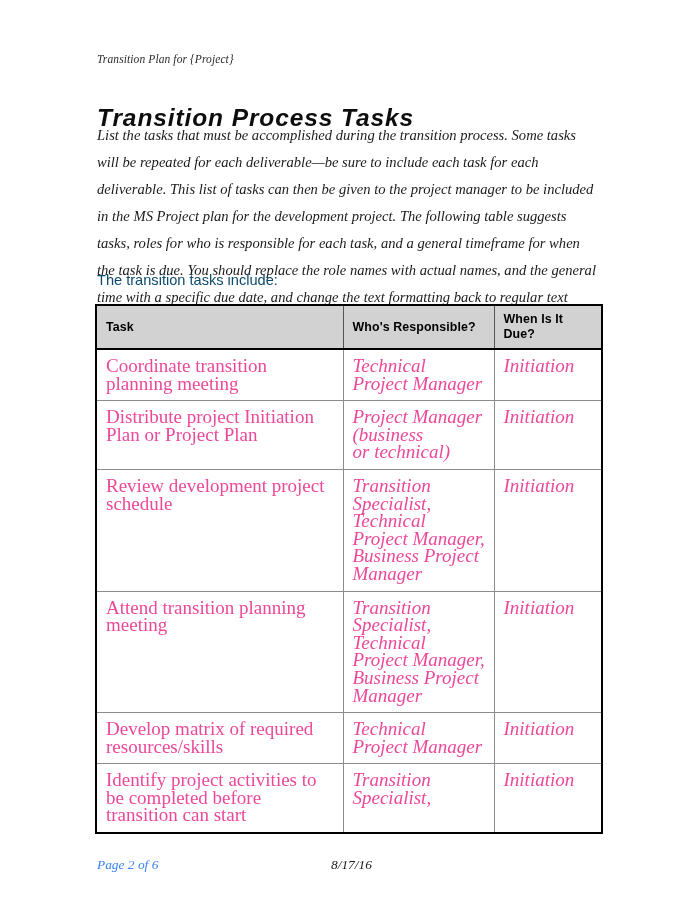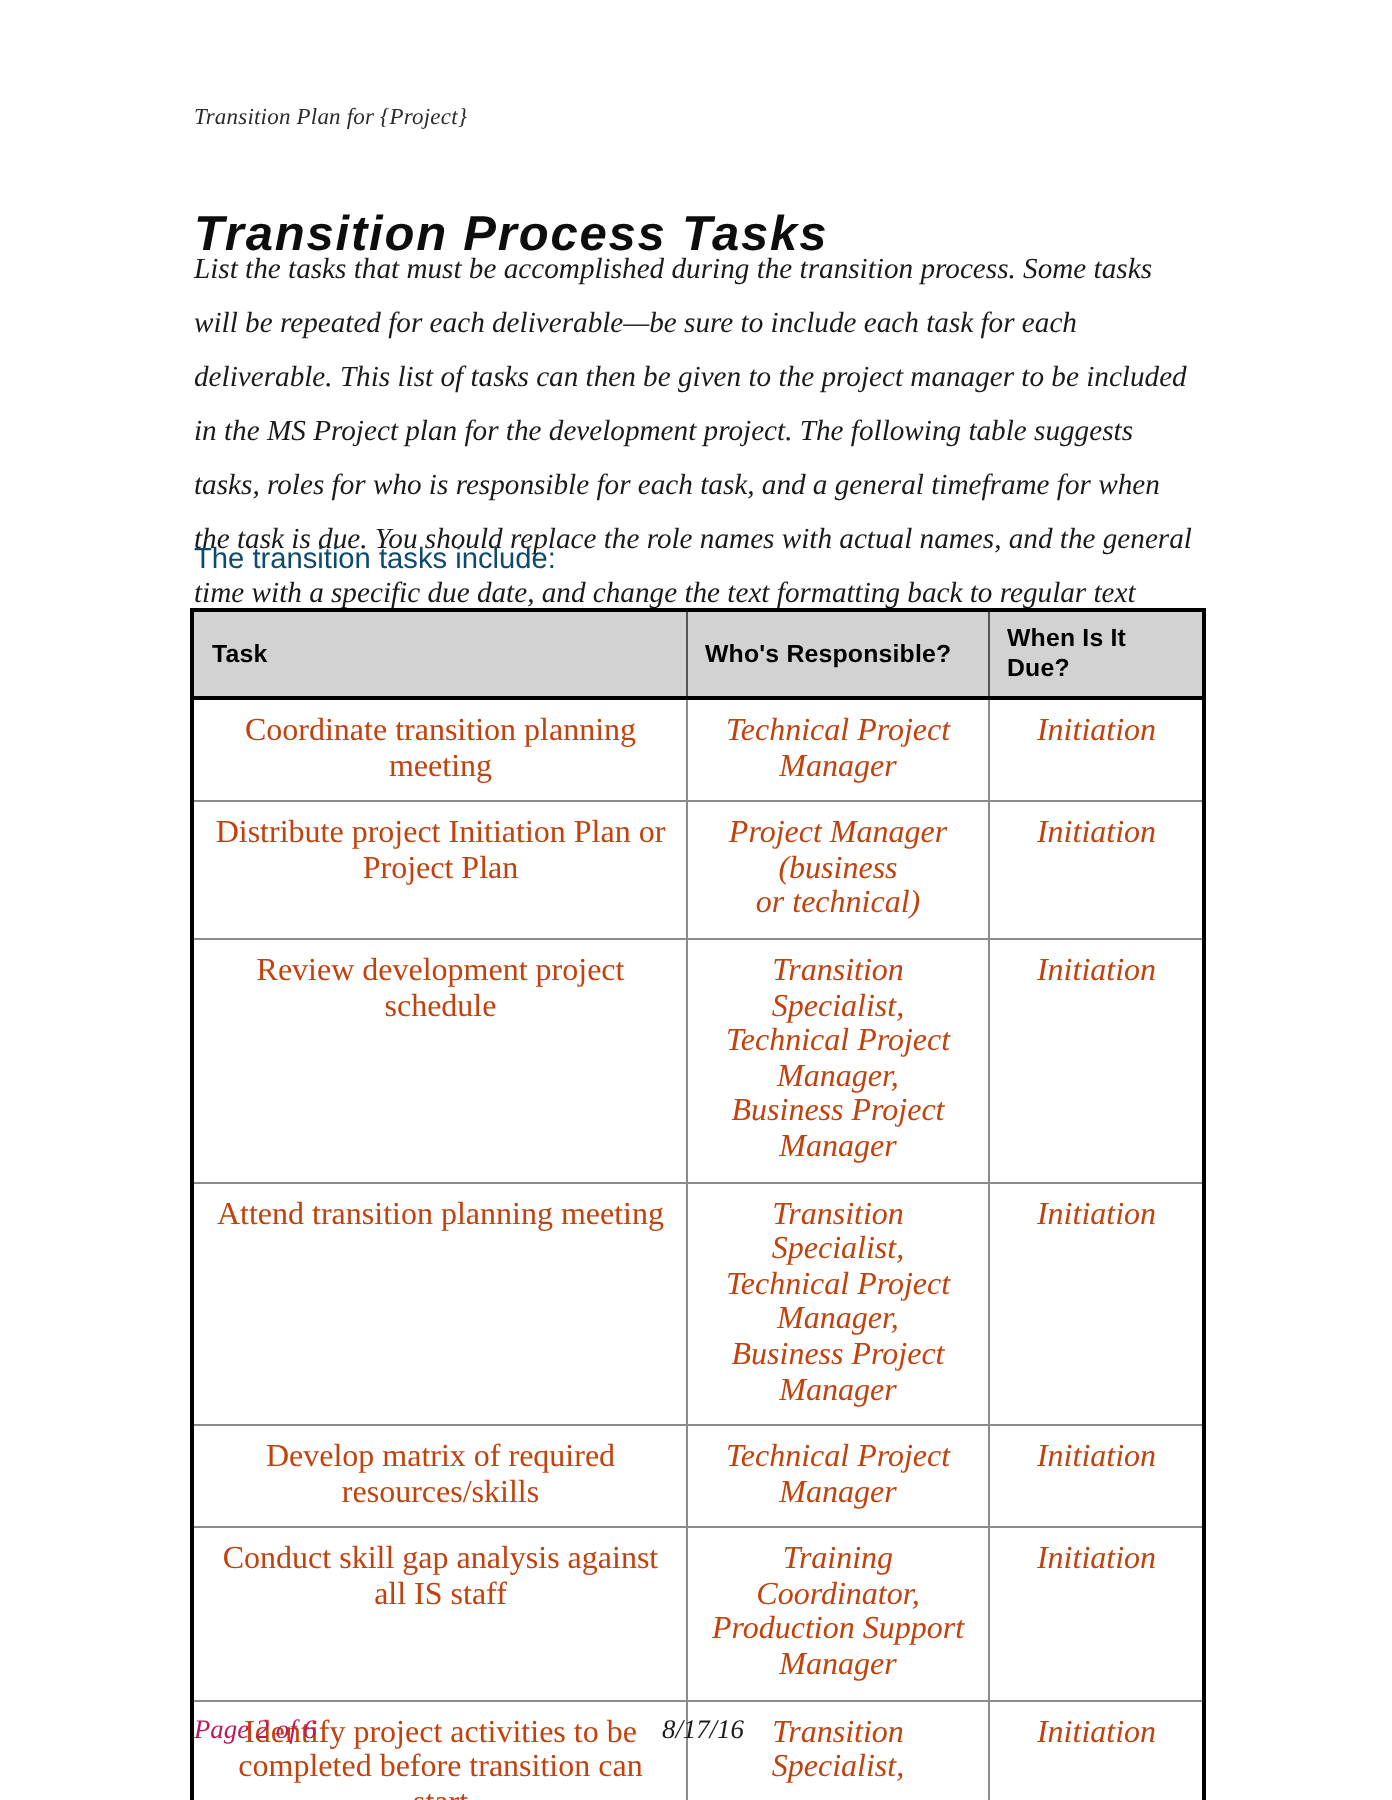--- a/index.html
+++ b/index.html
@@ -101,24 +101,23 @@
     line-height: 15px;
     letter-spacing: 0.1px;
   }
   table.tasks-table thead th:last-child { border-right: none; }
 
   table.tasks-table tbody td {
     border-right: 1px solid #8c8c8c;
     border-bottom: 1px solid #8c8c8c;
     vertical-align: top;
     padding: 7px 8px 8px 9px;
-    font-size: 16px;
+    font-size: 19px;
     line-height: 17.6px;
-    color: #c2410c;
-    text-align: center;
+    color: #ec4899;
   }
   table.tasks-table tbody td:last-child { border-right: none; }
   table.tasks-table tbody tr:last-child td { border-bottom: none; }
 
   td.task-cell {
     font-family: "Liberation Serif", serif;
     font-style: normal;
   }
   td.role-cell, td.due-cell {
     font-family: "Liberation Serif", serif;
@@ -133,21 +132,21 @@
     width: 503px;
     height: 18px;
   }
   .footer-left {
     position: absolute;
     left: 0;
     top: 0;
     font-family: "Liberation Serif", serif;
     font-style: italic;
     font-size: 13.4px;
-    color: #be185d;
+    color: #3b82f6;
     white-space: nowrap;
   }
   .footer-center {
     position: absolute;
     left: 234px;
     top: 0;
     font-family: "Liberation Serif", serif;
     font-style: italic;
     font-size: 13.4px;
     color: #1a1a1a;
@@ -218,28 +217,20 @@
             <td class="due-cell">Initiation</td>
           </tr>
           <tr>
             <td class="task-cell">Develop matrix of required resources/skills</td>
             <td class="role-cell">
               <span class="cell-line">Technical Project Manager</span>
             </td>
             <td class="due-cell">Initiation</td>
           </tr>
           <tr>
-            <td class="task-cell">Conduct skill gap analysis against all IS staff</td>
-            <td class="role-cell">
-              <span class="cell-line">Training Coordinator,</span>
-              <span class="cell-line">Production Support Manager</span>
-            </td>
-            <td class="due-cell">Initiation</td>
-          </tr>
-          <tr>
             <td class="task-cell">Identify project activities to be completed before transition can start</td>
             <td class="role-cell">
               <span class="cell-line">Transition Specialist,</span>
             </td>
             <td class="due-cell">Initiation</td>
           </tr>
         </tbody>
     </table>
   </div>
 

